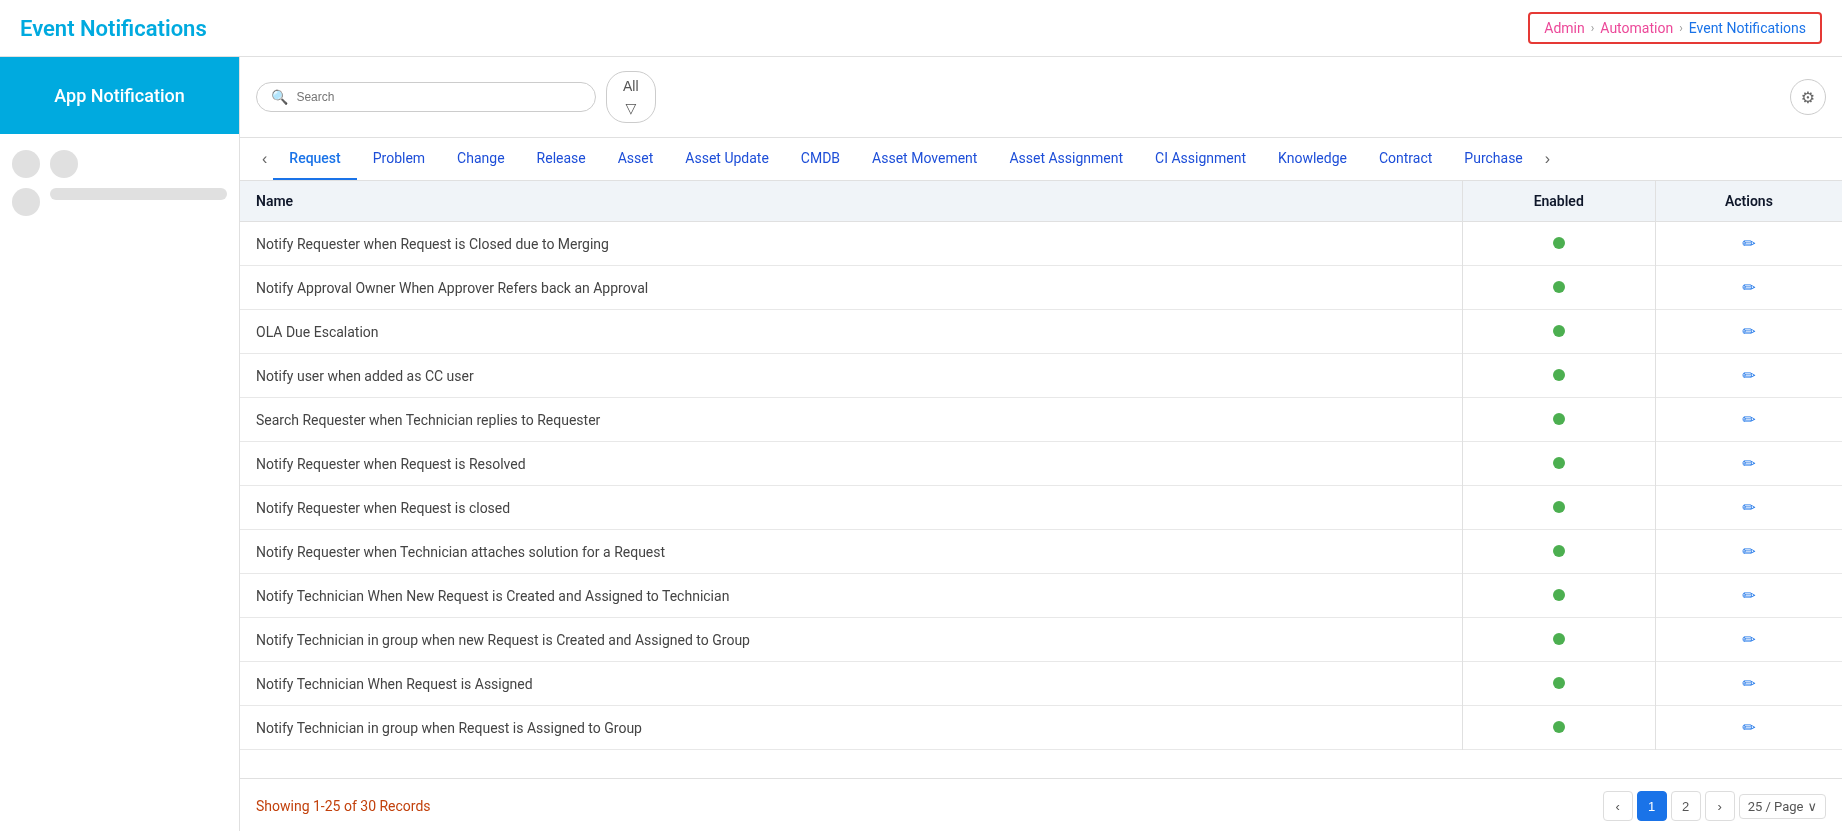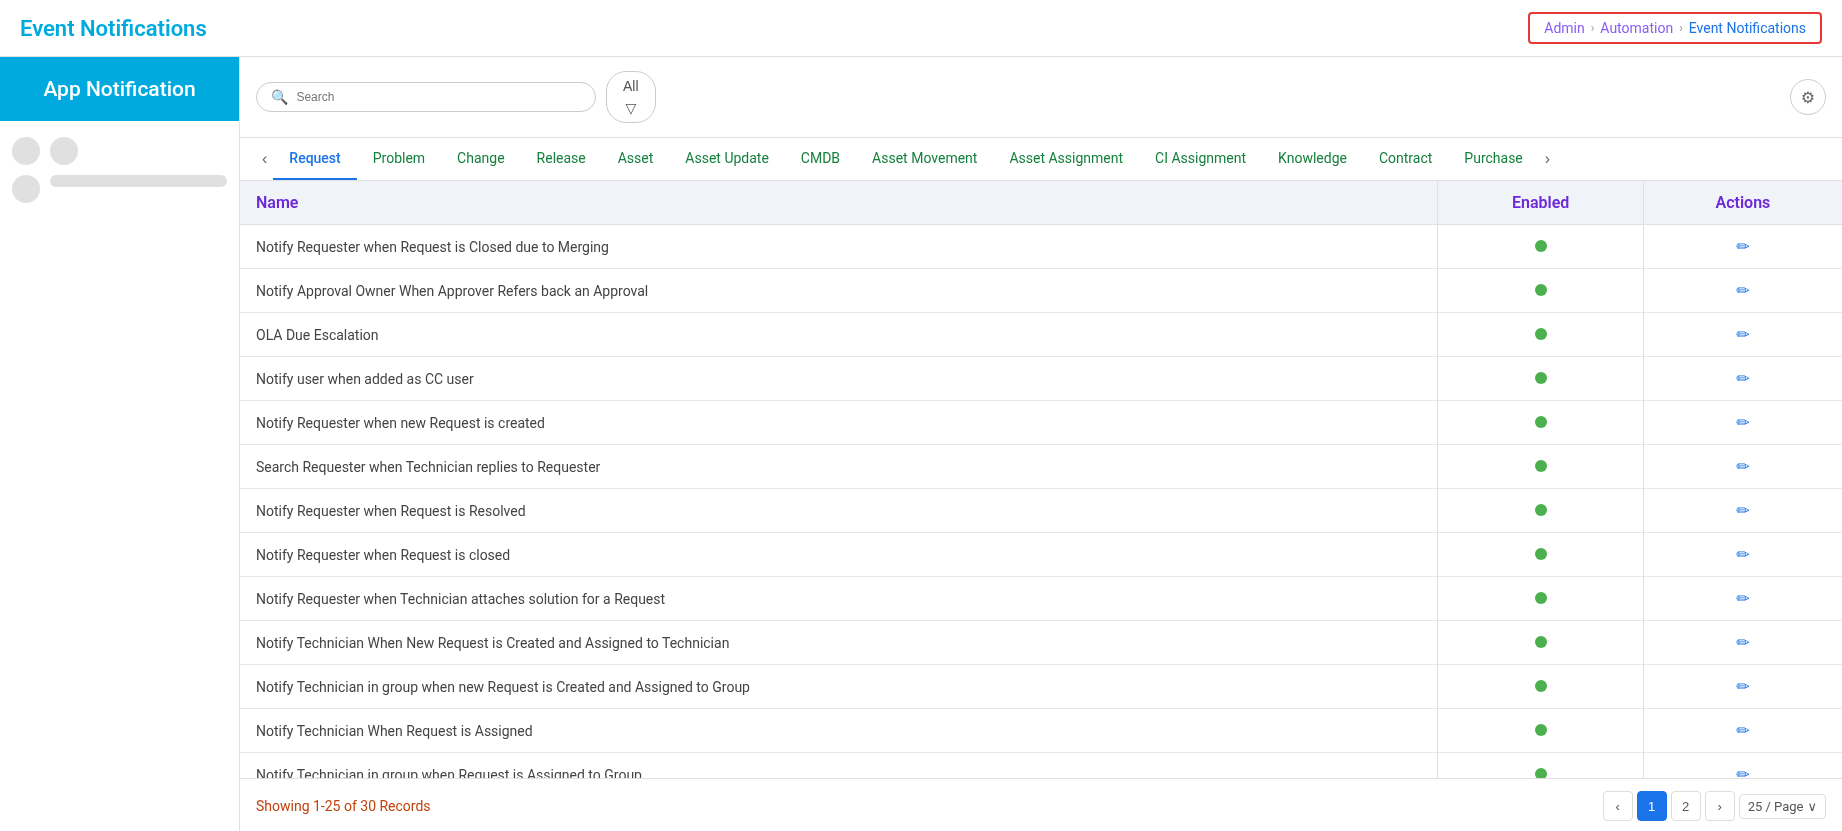--- a/index.html
+++ b/index.html
@@ -21,21 +21,21 @@
     }
     .breadcrumb {
       display: flex;
       align-items: center;
       gap: 6px;
       border: 2px solid #e53935;
       padding: 6px 14px;
       border-radius: 4px;
     }
     .breadcrumb-item {
-      color: #8b5cf6;
+      color: #ec4899;
       font-size: 14px;
       cursor: pointer;
     }
     .breadcrumb-item.active {
       color: #1a73e8;
     }
     .breadcrumb-sep {
       color: #999;
       font-size: 12px;
     }
@@ -50,22 +50,22 @@
     .sidebar {
       width: 240px;
       background: #fff;
       border-right: 1px solid #e0e0e0;
       flex-shrink: 0;
     }
     .sidebar-app-btn {
       background: #00aadf;
       color: #fff;
       text-align: center;
-      padding: 20px 10px;
-      font-size: 21px;
+      padding: 28px 10px;
+      font-size: 18px;
       font-weight: 500;
       cursor: pointer;
     }
     .sidebar-placeholder {
       padding: 16px 12px;
       display: flex;
       flex-direction: column;
       gap: 10px;
     }
     .placeholder-row {
@@ -166,21 +166,21 @@
       border: none;
       cursor: pointer;
       color: #666;
       font-size: 16px;
       padding: 0 6px;
     }
     .tab-item {
       padding: 12px 16px;
       cursor: pointer;
       font-size: 14px;
-      color: #15803d;
+      color: #1d4ed8;
       white-space: nowrap;
       border-bottom: 2px solid transparent;
     }
     .tab-item.active {
       color: #1a73e8;
       border-bottom: 2px solid #1a73e8;
       font-weight: 500;
     }
 
     
@@ -192,22 +192,22 @@
       width: 100%;
       border-collapse: collapse;
     }
     thead tr {
       background: #f0f4f8;
     }
     thead th {
       padding: 12px 16px;
       text-align: left;
       font-weight: 600;
-      font-size: 16px;
-      color: #6d28d9;
+      font-size: 14px;
+      color: #0f172a;
       border-bottom: 1px solid #e0e0e0;
     }
     thead th.enabled-col {
       text-align: center;
       border-left: 1px solid #e0e0e0;
     }
     thead th.actions-col {
       text-align: center;
       border-left: 1px solid #e0e0e0;
     }
@@ -377,25 +377,20 @@
               <td>OLA Due Escalation</td>
               <td class="enabled-cell"><span class="status-dot enabled"></span></td>
               <td class="actions-cell"><span class="edit-icon">✏</span></td>
             </tr>
             <tr>
               <td>Notify user when added as CC user</td>
               <td class="enabled-cell"><span class="status-dot enabled"></span></td>
               <td class="actions-cell"><span class="edit-icon">✏</span></td>
             </tr>
             <tr>
-              <td>Notify Requester when new Request is created</td>
-              <td class="enabled-cell"><span class="status-dot enabled"></span></td>
-              <td class="actions-cell"><span class="edit-icon">✏</span></td>
-            </tr>
-            <tr>
               <td>Search Requester when Technician replies to Requester</td>
               <td class="enabled-cell"><span class="status-dot enabled"></span></td>
               <td class="actions-cell"><span class="edit-icon">✏</span></td>
             </tr>
             <tr>
               <td>Notify Requester when Request is Resolved</td>
               <td class="enabled-cell"><span class="status-dot enabled"></span></td>
               <td class="actions-cell"><span class="edit-icon">✏</span></td>
             </tr>
             <tr>

